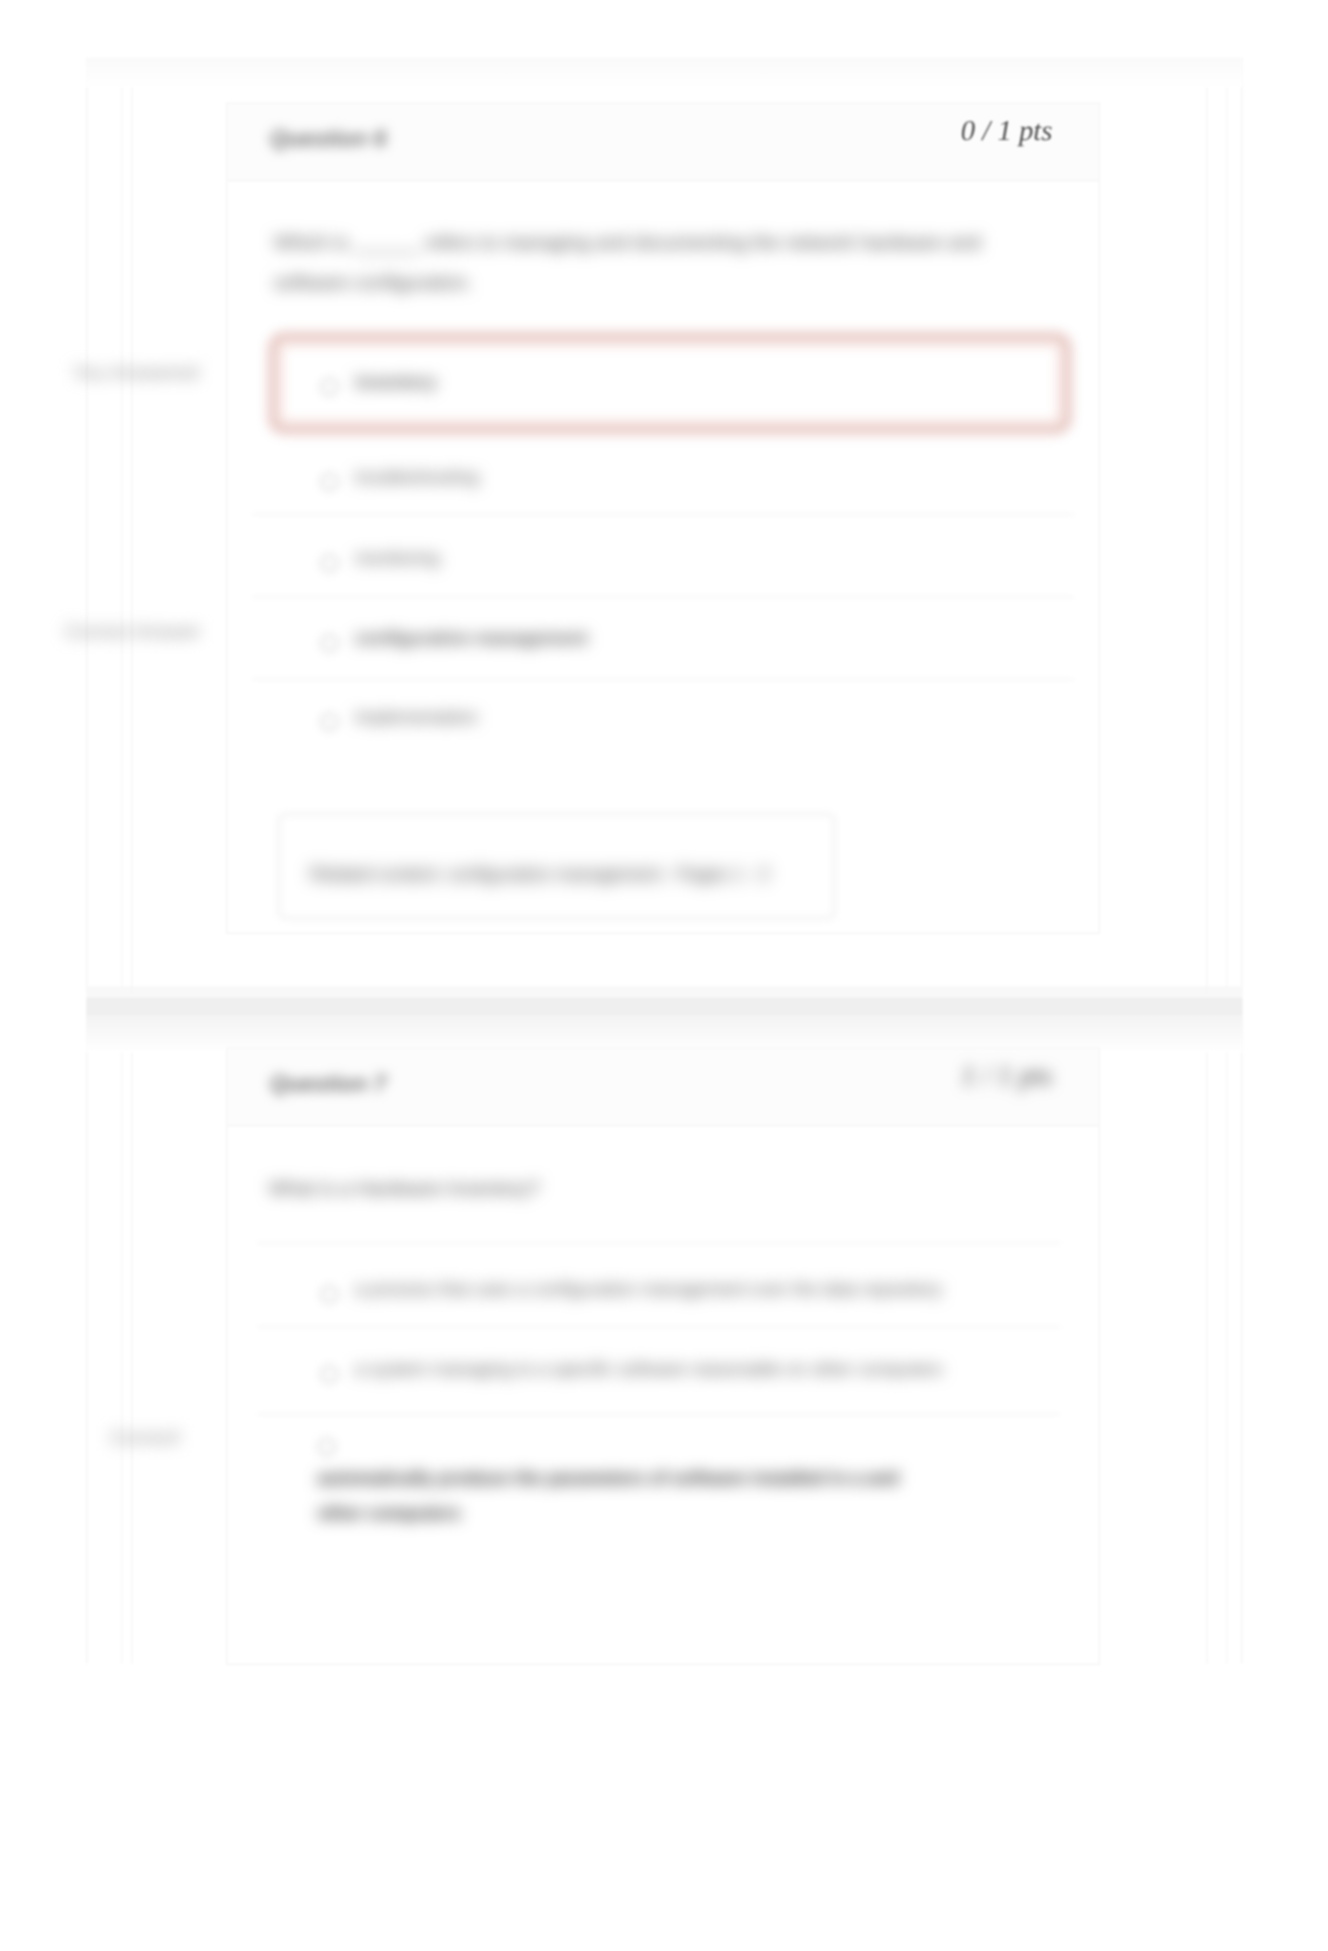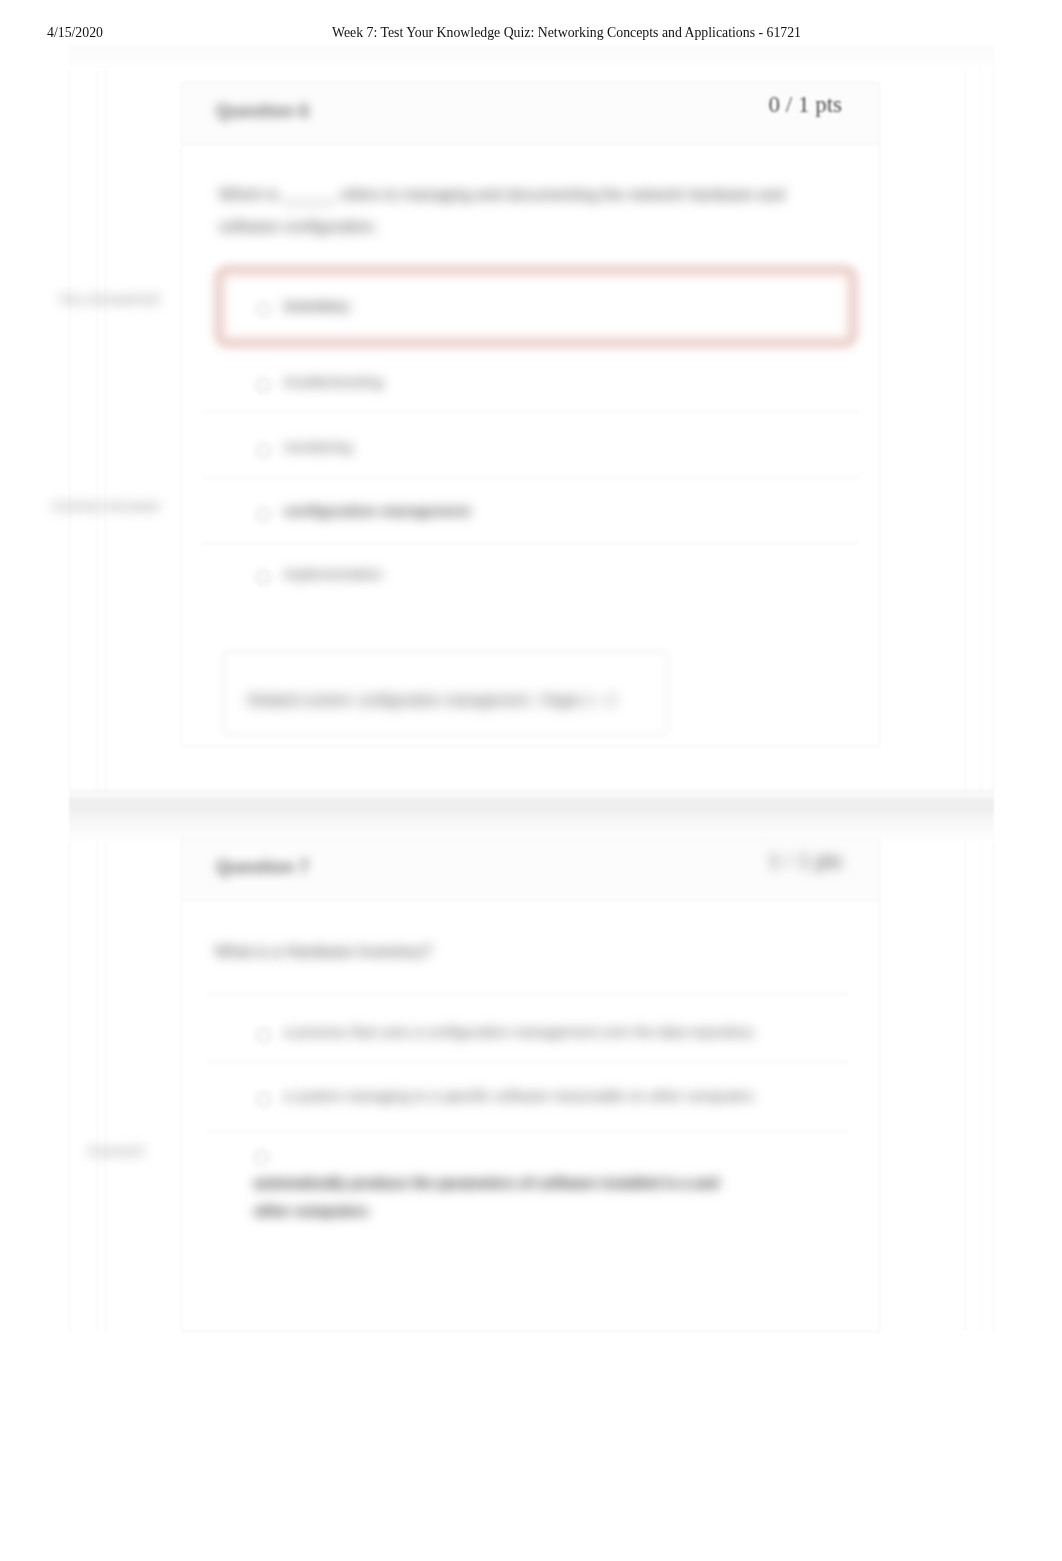--- a/index.html
+++ b/index.html
@@ -22,21 +22,21 @@
 
   
   .col{position:absolute;left:105px;width:861px;box-sizing:border-box;
        border-left:1px solid #f5f5f5;border-right:1px solid #f5f5f5;}
   .wrap2{position:absolute;left:97px;width:885px;box-sizing:border-box;
        border-left:1px solid #f7f7f7;border-right:1px solid #f7f7f7;}
 
   
   .qbox{position:absolute;left:181px;width:699px;box-sizing:border-box;
         border:1px solid #f3f3f3;background:#fff;}
-  .qhdr{position:relative;height:62px;background:#fcfcfc;border-bottom:1px solid #f4f4f4;box-sizing:border-box;}
+  .qhdr{position:relative;height:62px;background:#fcfcfc;border-bottom:1px solid #f4f4f4;box-sizing:border-box;font-style:italic;}
   .qname{position:absolute;left:34px;top:18px;font-size:18px;font-weight:700;color:#6e6e6e;
          font-family:"Liberation Sans",sans-serif;}
   .qpts{position:absolute;right:37px;top:9px;font-size:23px;color:#4f4f4f;}
 
   .qbody{position:relative;}
   .blurgrp{filter:blur(5.8px);}
   .blurgrp2{filter:blur(4.8px);}
   .blurgrp3{filter:blur(5.6px);}
 
   .sidelbl{position:absolute;font-size:15.5px;color:#8f8f8f;letter-spacing:.2px;
@@ -52,24 +52,20 @@
   .redbox{position:absolute;box-sizing:border-box;border:6px solid #e3bfba;border-radius:12px;background:#f9ebe8;filter:blur(4.6px);}
   .redinner{position:absolute;box-sizing:border-box;background:#fff;border-radius:4px;}
 
   .infobox{position:absolute;box-sizing:border-box;border:1px solid #dcdcdc;border-radius:5px;background:#fff;filter:blur(3.0px);}
 </style>
 </head>
 <body>
 
 <div class="root">
 
-  <div class="printhdr">
-    <span class="ph-date">4/15/2020</span>
-    <span class="ph-title">Week 7: Test Your Knowledge Quiz: Networking Concepts and Applications - 61721</span>
-  </div>
 
   <div class="softlayer">
 
   <div class="sheet" style="top:46px;height:749px;"></div>
   <div class="gapsoft" style="top:789px;height:23px;"></div>
   <div class="gapband" style="top:798px;height:14px;"></div>
   <div class="sheet" style="top:812px;height:519px;"></div>
 
   <div class="wrap2" style="top:46px;height:749px;"></div>
   <div class="col" style="top:46px;height:749px;"></div>

